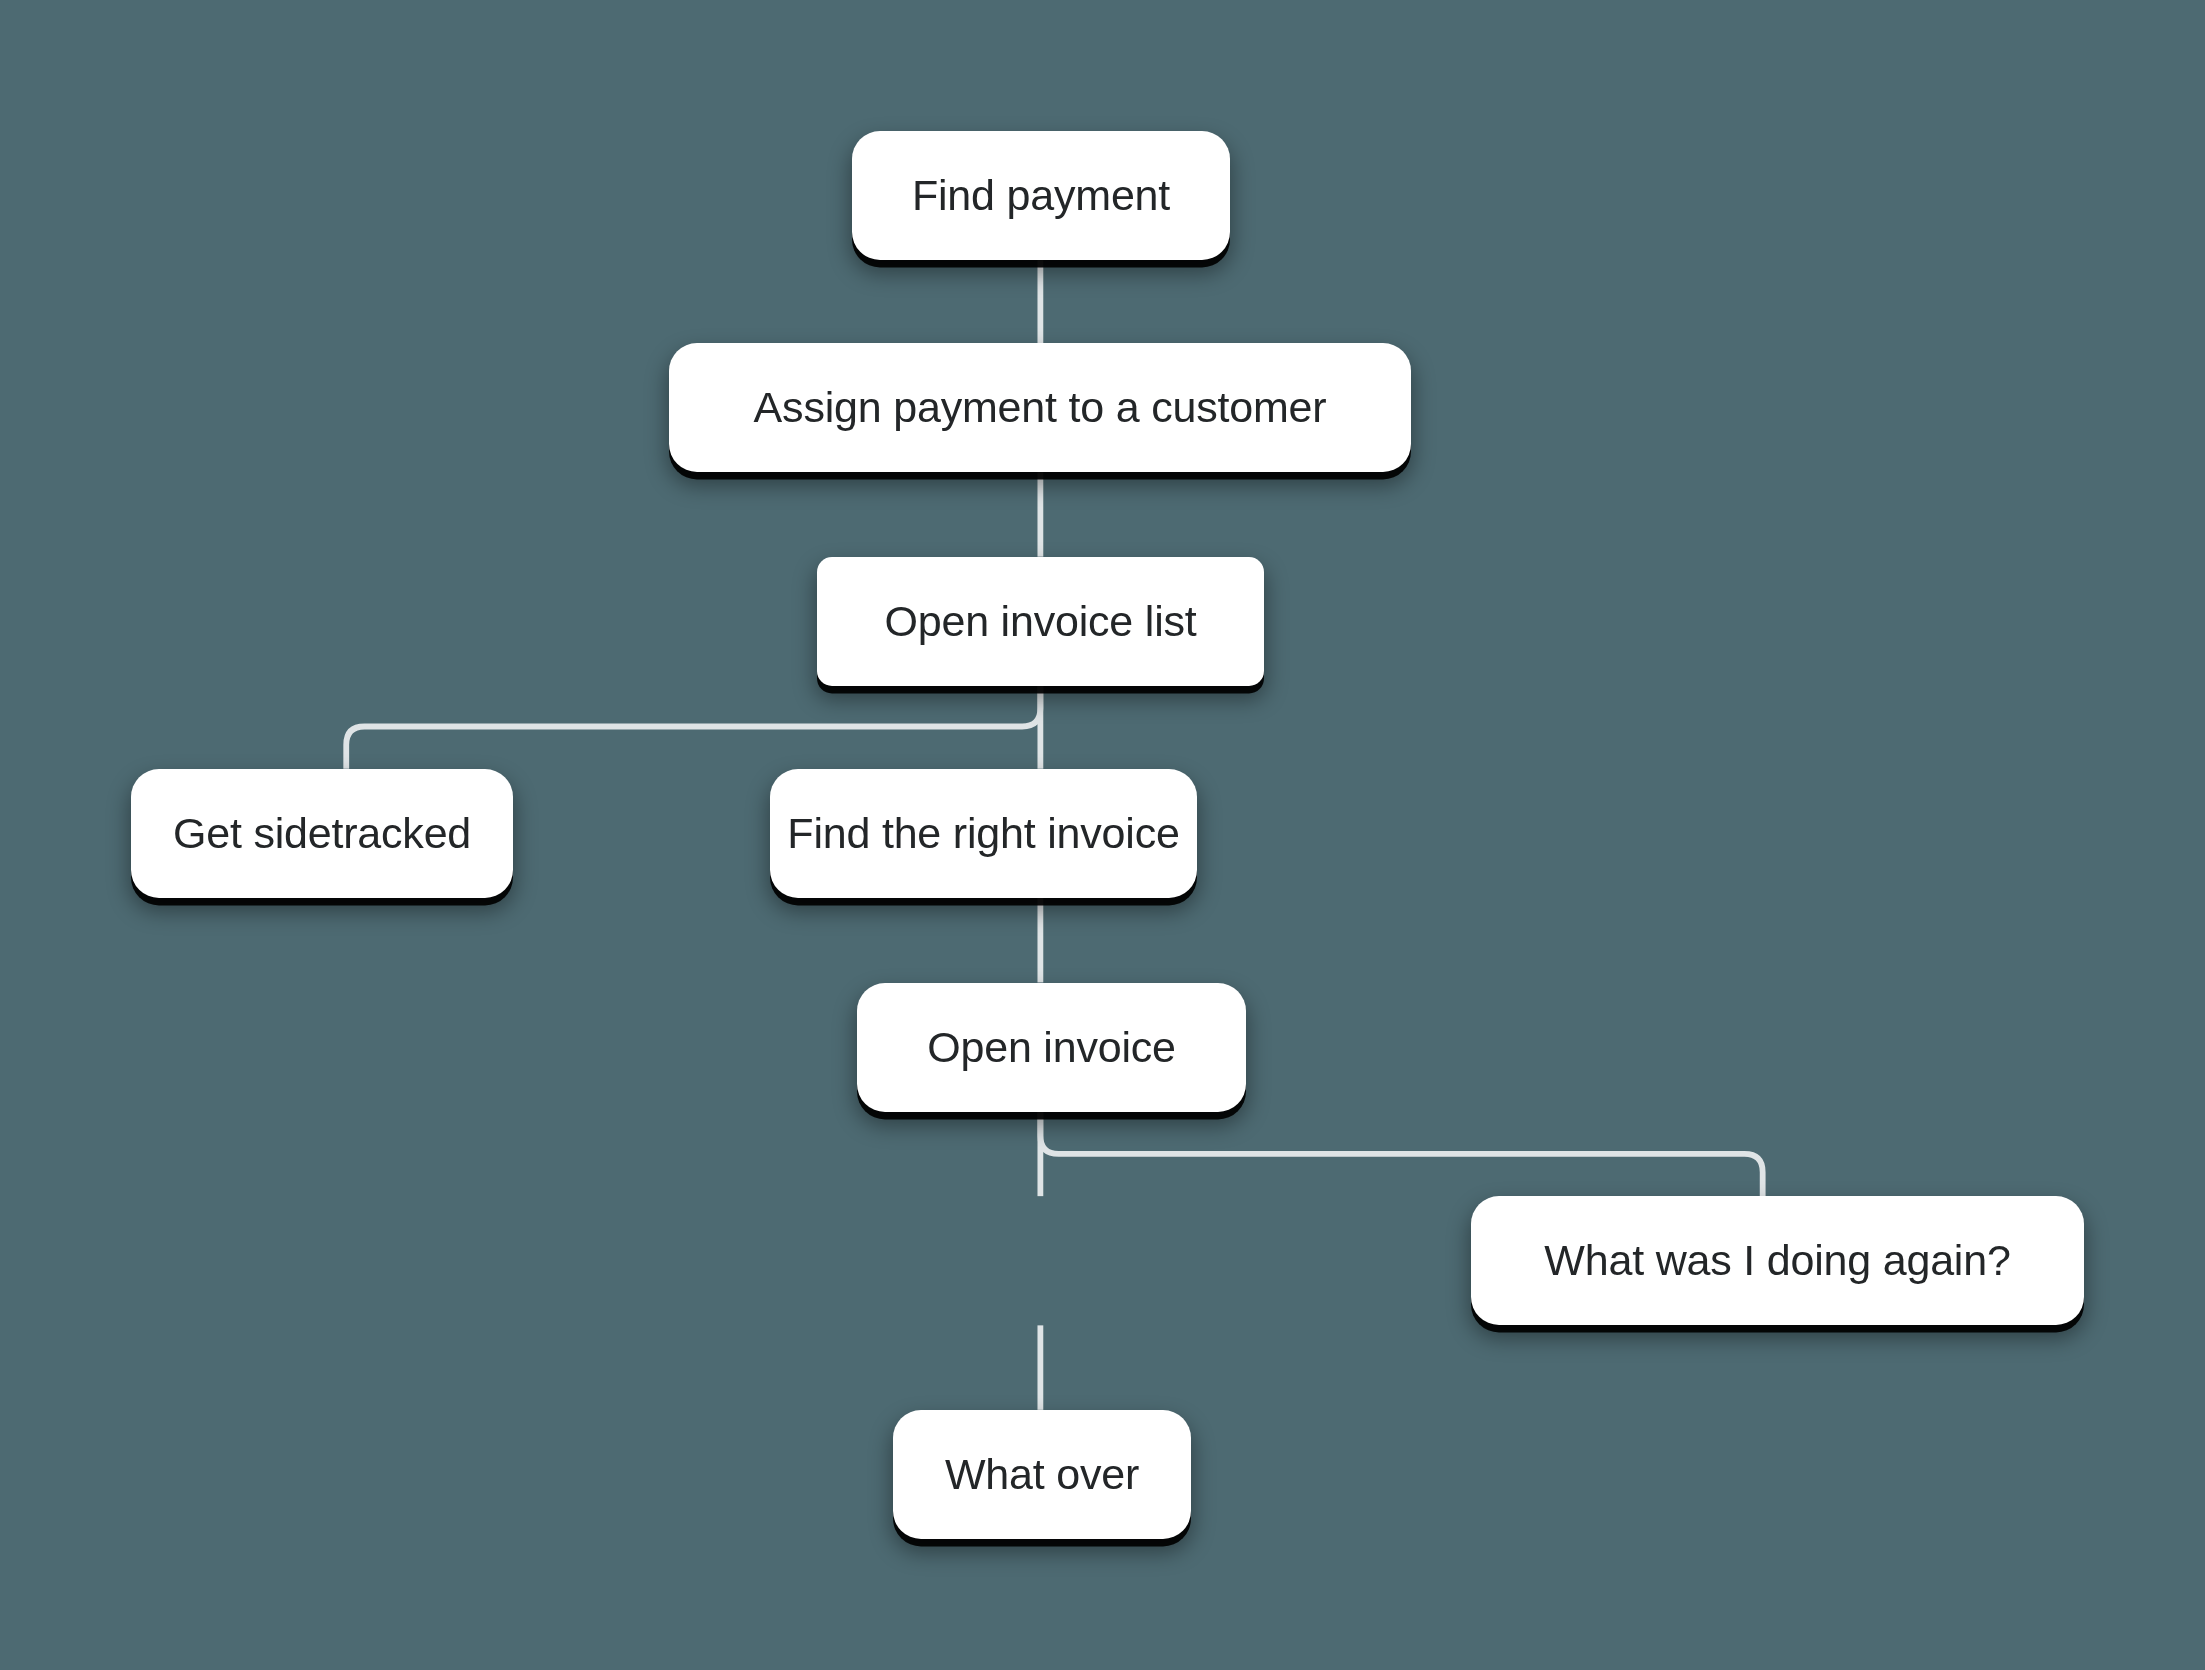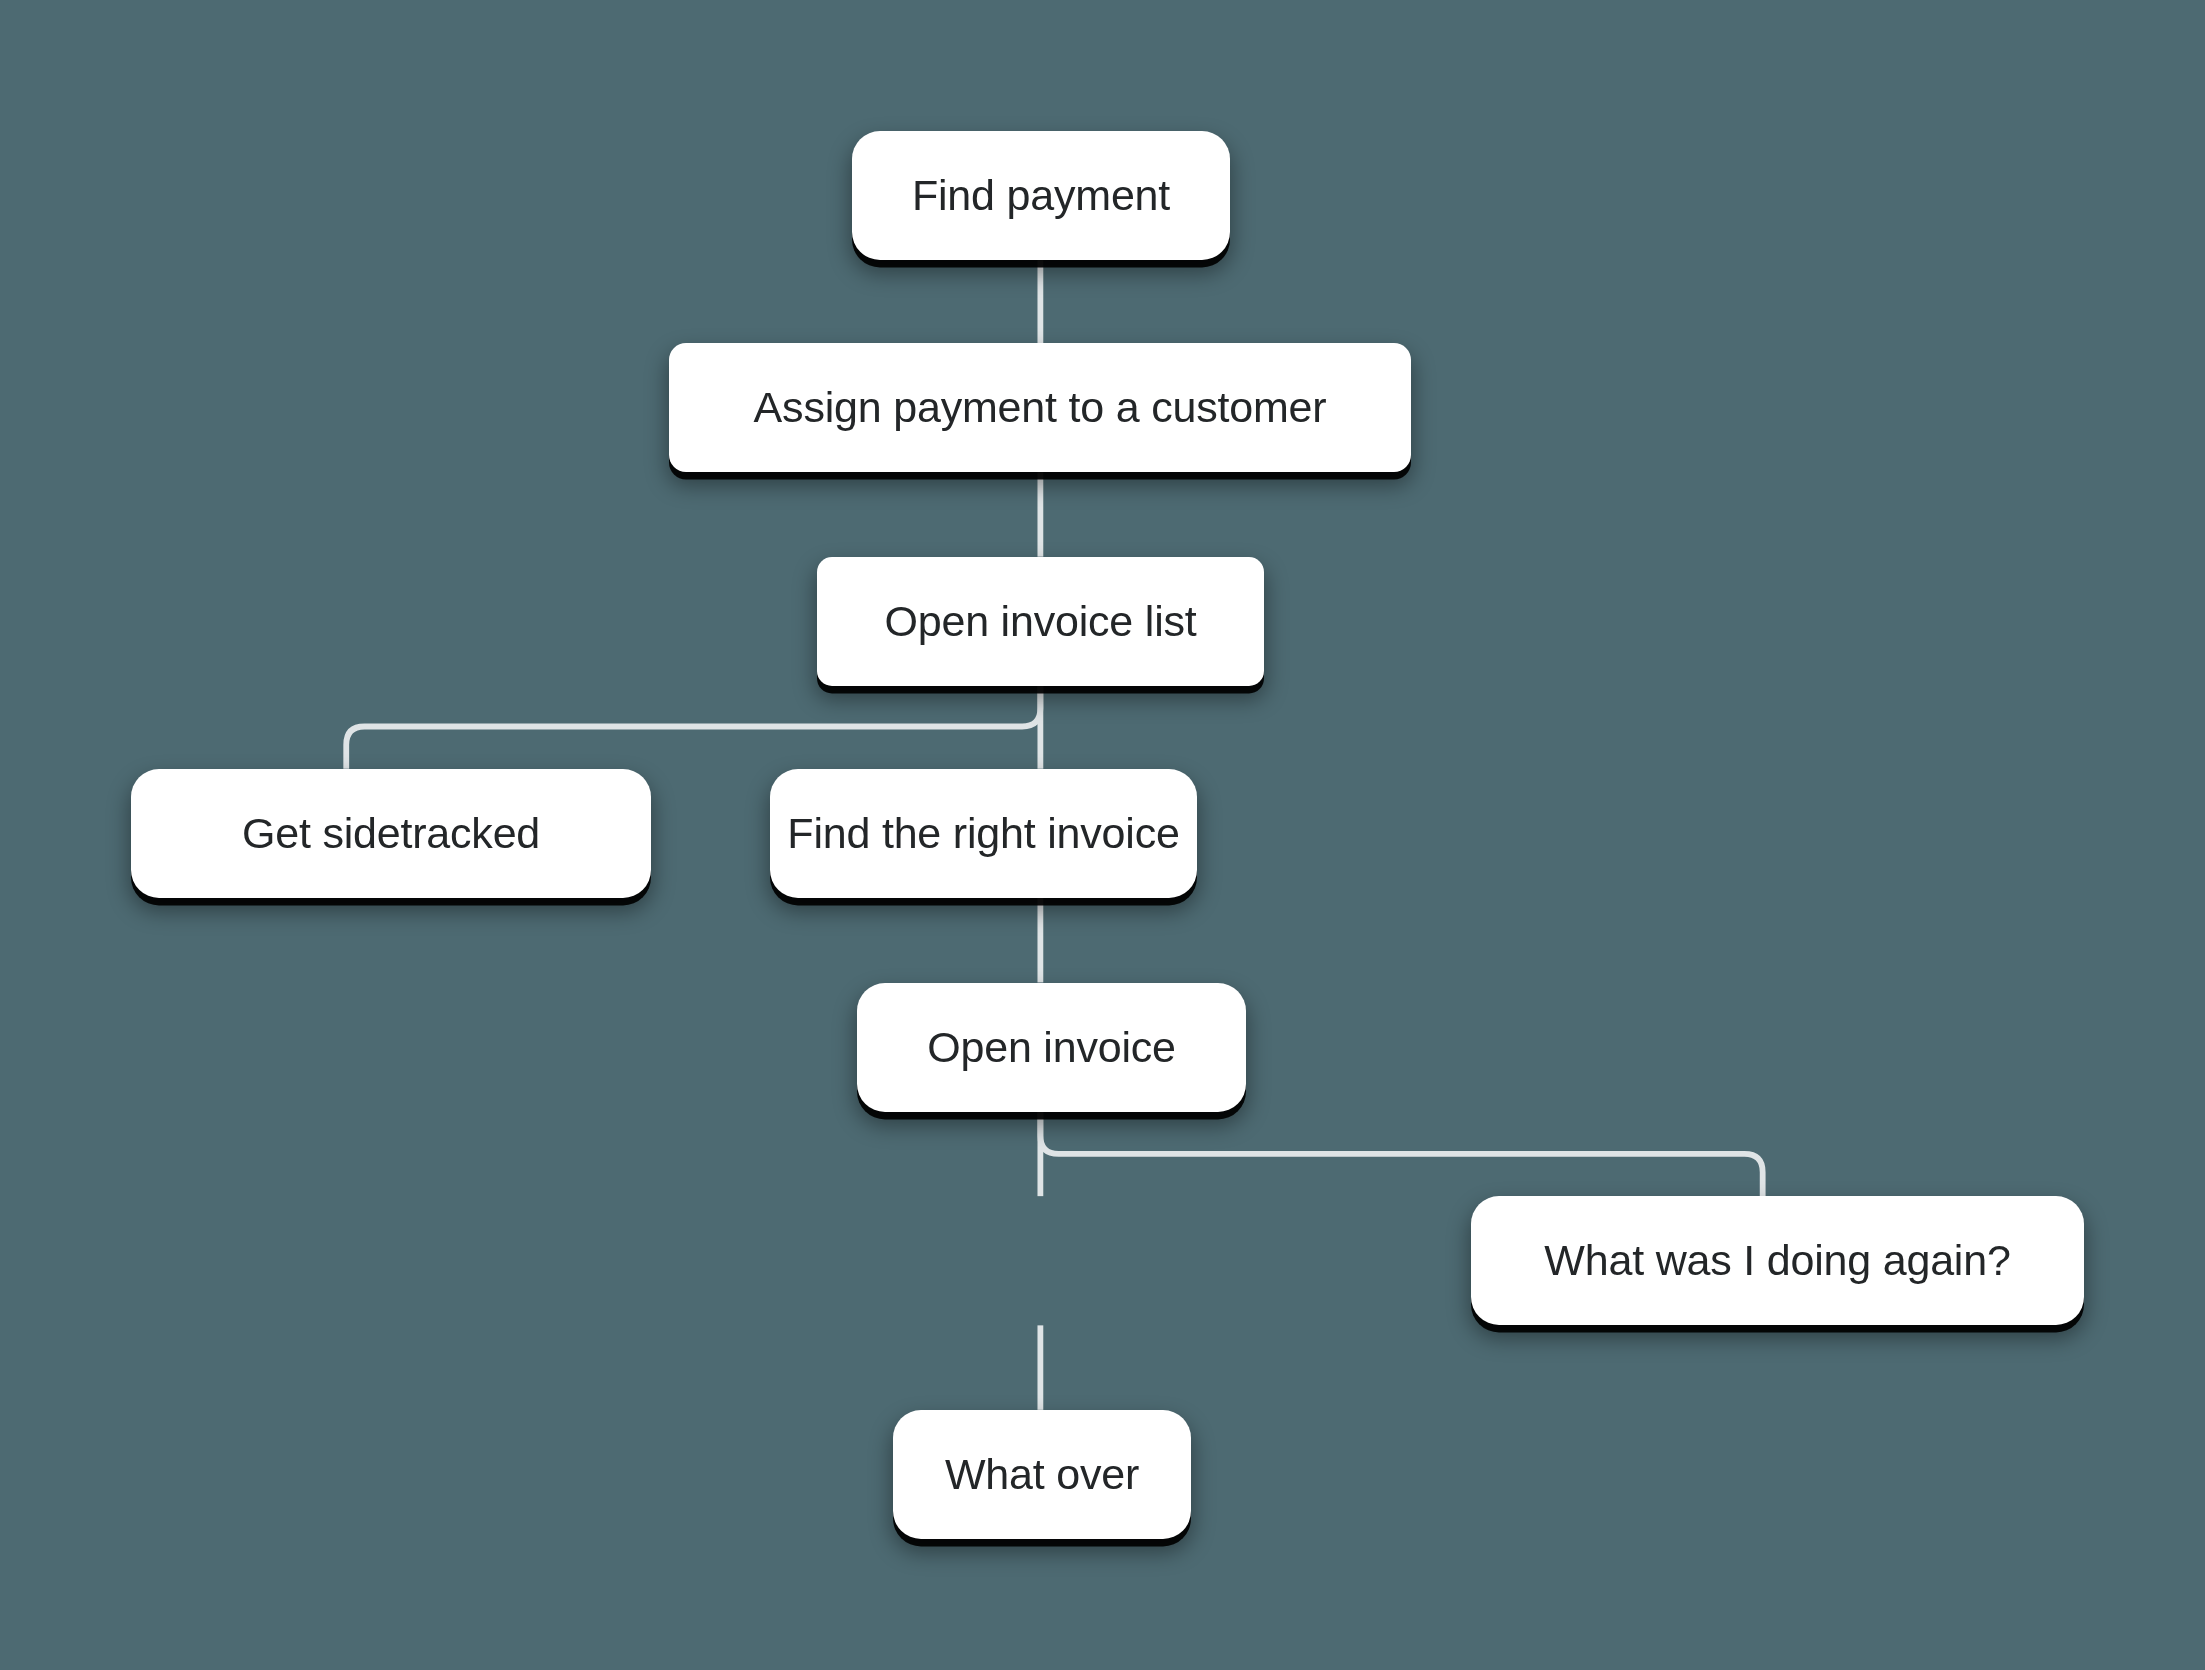--- a/index.html
+++ b/index.html
@@ -65,29 +65,29 @@
       <path d="M 1256 1342 L 1256 1444"></path>
       <path d="M 1256 1342 L 1256 1371 Q 1256 1393 1278 1393 L 2106 1393 Q 2128 1393 2128 1415 L 2128 1444"></path>
       <path d="M 1256 1600 L 1256 1702"></path>
     </g>
   </svg>
 
   <div class="node" style="left:852px; top:131px; width:378px; height:129px;">
     <span class="node-label">Find payment</span>
   </div>
 
-  <div class="node" style="left:669px; top:343px; width:742px; height:129px;border-radius:17px;">
+  <div class="node" style="left:669px; top:343px; width:742px; height:129px;">
     <span class="node-label">Assign payment to a customer</span>
   </div>
 
   <div class="node" style="left:817px; top:557px; width:447px; height:129px;border-radius:15px;">
     <span class="node-label">Open invoice list</span>
   </div>
 
-  <div class="node" style="left:131px; top:769px; width:520px; height:129px;">
+  <div class="node" style="left:131px; top:769px; width:382px; height:129px;">
     <span class="node-label">Get sidetracked</span>
   </div>
 
   <div class="node" style="left:770px; top:769px; width:427px; height:129px;text-align:center;">
     <span class="node-label">Find the right invoice</span>
   </div>
 
   <div class="node" style="left:857px; top:983px; width:389px; height:129px;">
     <span class="node-label">Open invoice</span>
   </div>

